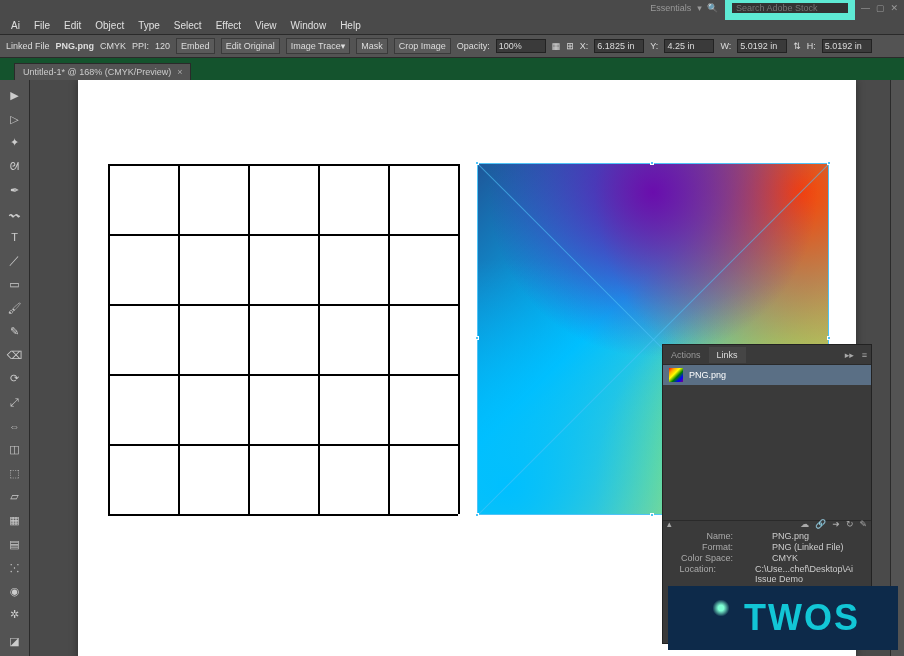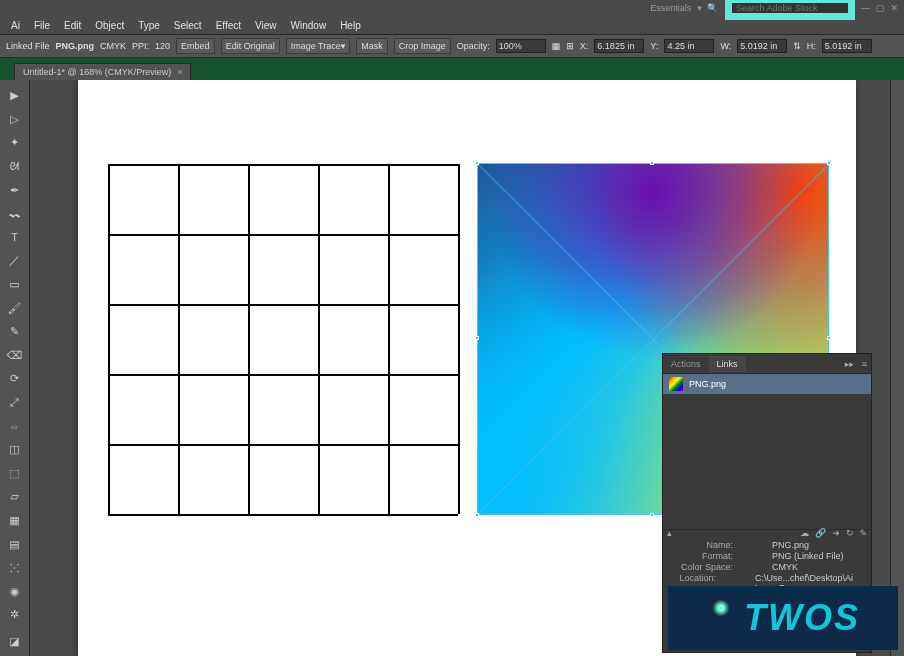--- a/index.html
+++ b/index.html
@@ -28,36 +28,36 @@
   background:
     radial-gradient(circle at 50% 8%, #6a0dad, transparent 45%),
     radial-gradient(circle at 92% 8%, #ff4500, transparent 45%),
     radial-gradient(circle at 8% 92%, #00bfff, transparent 50%),
     radial-gradient(circle at 92% 92%, #adff2f, transparent 45%),
     linear-gradient(135deg, #1e5799, #00bfff 40%, #7bd6a3 70%, #ffcc66);
 }
 .selection { position: absolute; border: 1px solid #4fc3f7; pointer-events: none; }
 .sel-handle { position: absolute; width: 4px; height: 4px; background: #4fc3f7; border: 1px solid #fff; }
 .diag { position: absolute; width: 141.4%; height: 1px; background: rgba(79,195,247,0.6); top: 50%; left: -20.7%; transform-origin: center; }
-.links-panel { position: absolute; right: 18px; top: 273px; width: 210px; height: 300px; background: #3a3a3a; border: 1px solid #222; color: #ccc; font-size: 9px; display: flex; flex-direction: column; }
+.links-panel { position: absolute; right: 18px; top: 264px; width: 210px; height: 300px; background: #3a3a3a; border: 1px solid #222; color: #ccc; font-size: 9px; display: flex; flex-direction: column; }
 .links-header { display: flex; align-items: center; height: 20px; background: #3a3a3a; border-bottom: 1px solid #2a2a2a; }
 .links-header .tab { padding: 3px 8px; color: #999; }
 .links-header .tab.active { background: #454545; color: #ddd; }
 .links-header .spacer { flex: 1; }
 .links-header .hicon { padding: 0 4px; color: #aaa; cursor: pointer; }
 .link-row { display: flex; align-items: center; height: 20px; padding: 0 6px; gap: 6px; }
 .link-row.sel { background: #5a6f85; color: #fff; }
 .thumb { width: 14px; height: 14px; background: #888; }
 .thumb.rainbow { background: linear-gradient(135deg, red, orange, yellow, green, blue, purple); }
 .links-body { flex: 1; overflow: auto; }
 .links-sep { height: 6px; border-top: 1px solid #2a2a2a; display:flex; justify-content:flex-end; align-items:center; padding:0 4px; gap:6px; color:#aaa; }
 .details { padding: 4px 8px; font-size: 9px; color: #ccc; }
 .details div { display: flex; margin: 1px 0; gap: 33px; }
 .details .k { width: 62px; text-align: right; color: #aaa; margin-right: 6px; }
-.overlay-logo { position: absolute; right: 6px; bottom: 6px; width: 230px; height: 64px; background: #0d2a4a; display: flex; align-items: center; justify-content: center; gap: 8px; color: #12c6d6; font-size: 36px; font-weight: bold; letter-spacing: 2px; font-style: italic; }
+.overlay-logo { position: absolute; right: 6px; bottom: 6px; width: 230px; height: 64px; background: #0d2a4a; display: flex; align-items: center; justify-content: center; gap: 8px; color: #12c6d6; font-size: 36px; font-weight: bold; letter-spacing: 2px; }
 .bulb { width: 30px; height: 40px; position: relative; }
 .bulb:before { content: ""; position: absolute; top: 0; left: 5px; width: 20px; height: 20px; border-radius: 50%; background: radial-gradient(circle, #7fffd4 20%, transparent 60%); }
 </style>
 </head>
 <body>
 
 <div class="topbar">
   <span>Essentials</span>
   <span>▾</span>
   <span>🔍</span>

